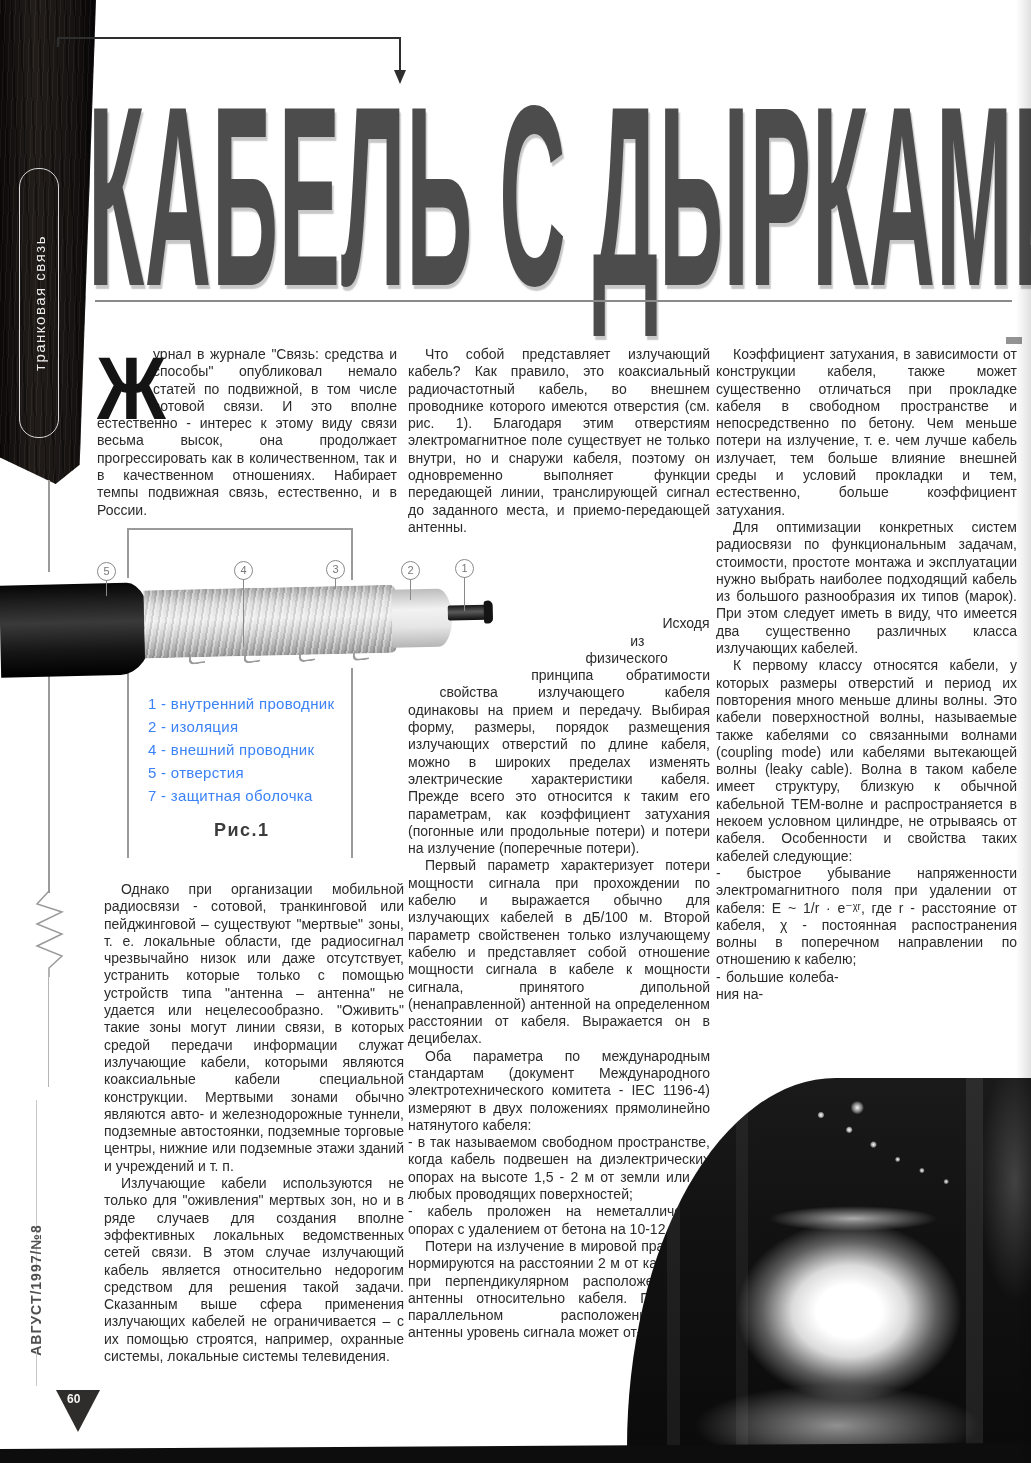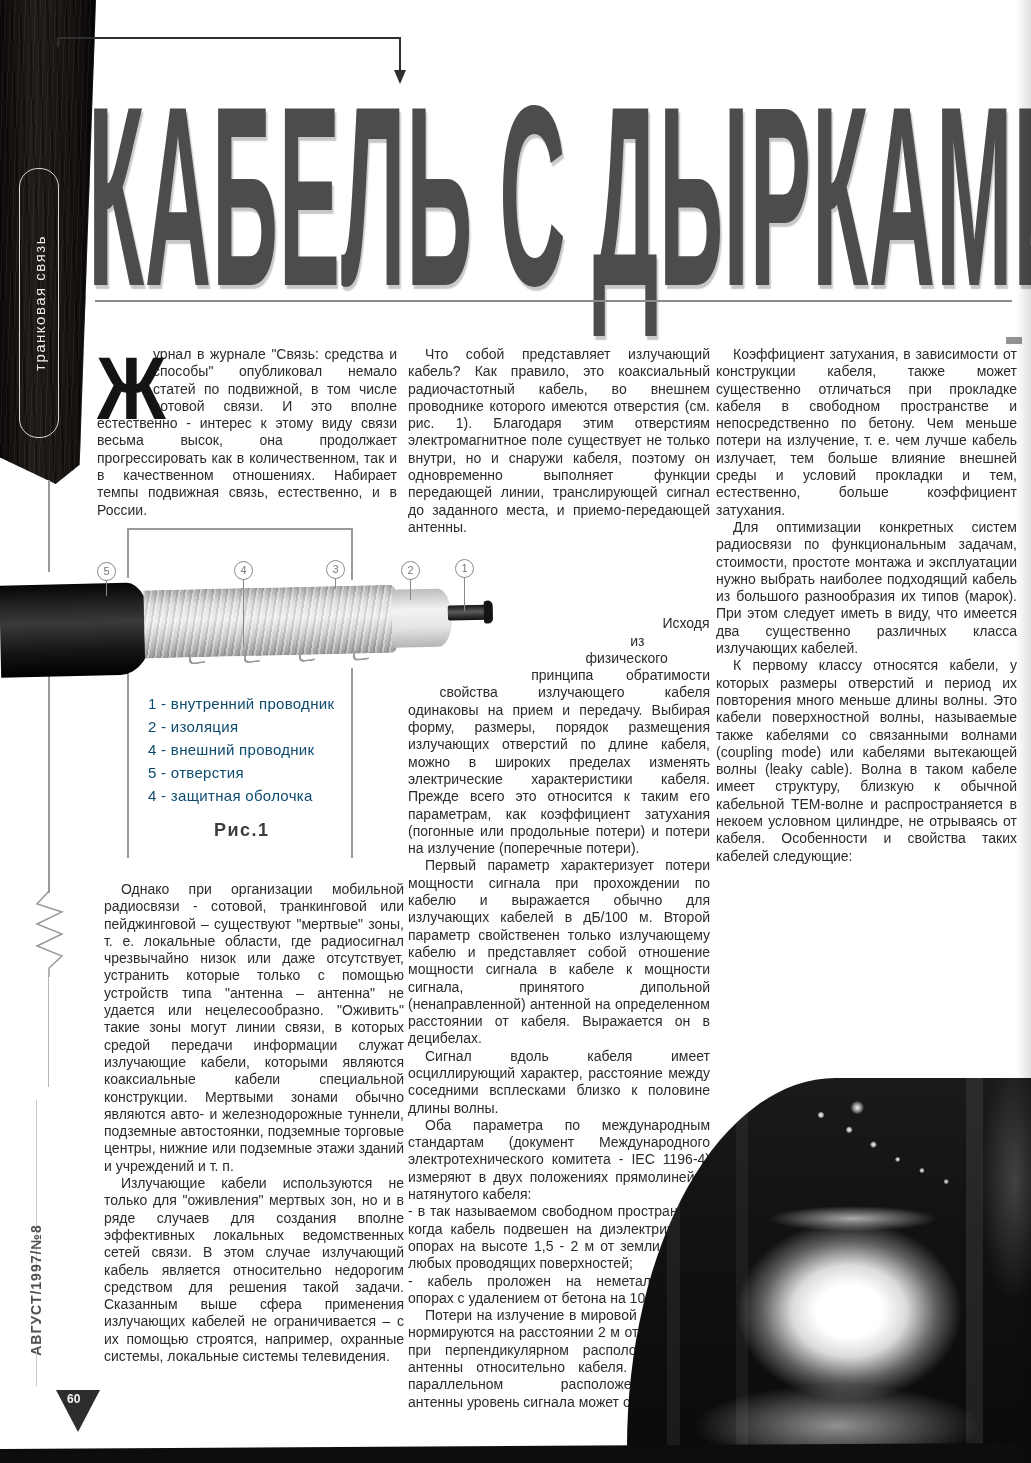--- a/index.html
+++ b/index.html
@@ -71,21 +71,21 @@
   .hole{
     position:absolute;top:86px;width:15px;height:9px;
     border-left:2px solid #9a9a9a;border-bottom:2px solid #9a9a9a;
     border-bottom-left-radius:7px;transform:skewX(-20deg) rotate(-6deg);
   }
   .callout{
     position:absolute;width:17px;height:17px;border:1px solid #8a8a8a;border-radius:50%;
     color:#777;font-size:11px;line-height:17px;text-align:center;background:transparent;
   }
   .leader{position:absolute;width:1px;background:#8a8a8a;}
-  .legend{position:absolute;left:148px;top:692px;width:230px;color:#0c4a6e;font-size:15px;line-height:23px;letter-spacing:.3px;}
+  .legend{position:absolute;left:148px;top:692px;width:230px;color:#3b82f6;font-size:15px;line-height:23px;letter-spacing:.3px;}
   .legend div{white-space:nowrap;}
   .fig-caption{position:absolute;left:214px;top:820px;font-size:18px;font-weight:700;color:#3c3c3c;letter-spacing:1.5px;}
   
   .col{position:absolute;}
   .col p{margin:0;text-align:justify;font-size:14px;line-height:17.3px;color:#2b2b2b;}
   .ind{text-indent:17px;}
   .dropcap{
     float:left;font-weight:700;font-size:76px;line-height:62px;width:50px;
     margin:6px 6px 0 0;color:#141414;transform:scaleY(1.18);transform-origin:top left;
     display:block;text-indent:0;
@@ -190,53 +190,54 @@
   <div class="leader" style="left:243px;top:579px;height:68px;"></div>
   <div class="leader" style="left:335px;top:578px;height:11px;"></div>
   <div class="leader" style="left:410px;top:579px;height:21px;"></div>
   <div class="leader" style="left:464px;top:577px;height:34px;"></div>
 
   <div class="legend">
     <div>1 - внутренний проводник</div>
     <div>2 - изоляция</div>
     <div>4 - внешний проводник</div>
     <div>5 - отверстия</div>
-    <div>4 - защитная оболочка</div>
+    <div>7 - защитная оболочка</div>
   </div>
   <div class="fig-caption">Рис.1</div>
 
   <div class="col" style="left:97px;top:346px;width:300px;">
     <p>
       <span class="dropcap">Ж</span><span>урнал в журнале "Связь: средства и способы" опубликовал немало статей по подвижной, в том числе сотовой связи. И это вполне естественно - интерес к этому виду связи весьма высок, она продолжает прогрессировать как в количественном, так и в качественном отношениях. Набирает темпы подвижная связь, естественно, и в России.</span>
     </p>
   </div>
 
   <div class="col" style="left:104px;top:881px;width:300px;">
     <p class="ind">Однако при организации мобильной радиосвязи - сотовой, транкинговой или пейджинговой – существуют "мертвые" зоны, т. е. локальные области, где радиосигнал чрезвычайно низок или даже отсутствует, устранить которые только с помощью устройств типа "антенна – антенна" не удается или нецелесообразно. "Оживить" такие зоны могут линии связи, в которых средой передачи информации служат излучающие кабели, которыми являются коаксиальные кабели специальной конструкции. Мертвыми зонами обычно являются авто- и железнодорожные туннели, подземные автостоянки, подземные торговые центры, нижние или подземные этажи зданий и учреждений и т. п.</p>
     <p class="ind">Излучающие кабели используются не только для "оживления" мертвых зон, но и в ряде случаев для создания вполне эффективных локальных ведомственных сетей связи. В этом случае излучающий кабель является относительно недорогим средством для решения такой задачи. Сказанным выше сфера применения излучающих кабелей не ограничивается – с их помощью строятся, например, охранные системы, локальные системы телевидения.</p>
   </div>
 
   <div class="col" style="left:408px;top:346px;width:302px;">
     <p class="ind">Что собой представляет излучающий кабель? Как правило, это коаксиальный радиочастотный кабель, во внешнем проводнике которого имеются отверстия (см. рис. 1). Благодаря этим отверстиям электромагнитное поле существует не только внутри, но и снаружи кабеля, поэтому он одновременно выполняет функции передающей линии, транслирующей сигнал до заданного места, и приемо-передающей антенны.</p>
     <div class="wrap-cable"></div>
     <p class="ind">Исходя из физического принципа обратимости свойства излучающего кабеля одинаковы на прием и передачу. Выбирая форму, размеры, порядок размещения излучающих отверстий по длине кабеля, можно в широких пределах изменять электрические характеристики кабеля. Прежде всего это относится к таким его параметрам, как коэффициент затухания (погонные или продольные потери) и потери на излучение (поперечные потери).</p>
     <p class="ind">Первый параметр характеризует потери мощности сигнала при прохождении по кабелю и выражается обычно для излучающих кабелей в дБ/100 м. Второй параметр свойственен только излучающему кабелю и представляет собой отношение мощности сигнала в кабеле к мощности сигнала, принятого дипольной (ненаправленной) антенной на определенном расстоянии от кабеля. Выражается он в децибелах.</p>
-    <p class="ind">Сигнал вдоль кабеля имеет осциллирующий характер, расстояние между соседними всплесками близко к половине длины волны.</p>
     <p class="ind">Оба параметра по международным стандартам (документ Международного электротехнического комитета - IEC 1196-4) измеряют в двух положениях прямолинейно натянутого кабеля:</p>
     <p>- в так называемом свободном пространстве, когда кабель подвешен на диэлектрических опорах на высоте 1,5 - 2 м от земли или от любых проводящих поверхностей;</p>
     <p>- кабель проложен на неметаллических опорах с удалением от бетона на 10-12 см.</p>
     <div class="wrap-photo-col2"></div>
     <p class="ind">Потери на излучение в мировой практике нормируются на расстоянии 2 м от кабеля при перпендикулярном расположении антенны относительно кабеля. При параллельном расположении антенны уровень сигнала может от-</p>
   </div>
 
   <div class="col" style="left:716px;top:346px;width:301px;">
     <p class="ind">Коэффициент затухания, в зависимости от конструкции кабеля, также может существенно отличаться при прокладке кабеля в свободном пространстве и непосредственно по бетону. Чем меньше потери на излучение, т. е. чем лучше кабель излучает, тем больше влияние внешней среды и условий прокладки и тем, естественно, больше коэффициент затухания.</p>
     <p class="ind">Для оптимизации конкретных систем радиосвязи по функциональным задачам, стоимости, простоте монтажа и эксплуатации нужно выбрать наиболее подходящий кабель из большого разнообразия их типов (марок). При этом следует иметь в виду, что имеется два существенно различных класса излучающих кабелей.</p>
     <p class="ind">К первому классу относятся кабели, у которых размеры отверстий и период их повторения много меньше длины волны. Это кабели поверхностной волны, называемые также кабелями со связанными волнами (coupling mode) или кабелями вытекающей волны (leaky cable). Волна в таком кабеле имеет структуру, близкую к обычной кабельной ТЕМ-волне и распространяется в некоем условном цилиндре, не отрываясь от кабеля. Особенности и свойства таких кабелей следующие:</p>
+    <p>- быстрое убывание напряженности электромагнитного поля при удалении от кабеля: E ~ 1/r · e⁻ᵡʳ, где r - расстояние от кабеля, χ - постоянная распостранения волны в поперечном направлении по отношению к кабелю;</p>
     <div class="wrap-photo-col3"></div>
+    <p>- большие колеба-ния на-</p>
   </div>
 
   <div class="photo"></div>
 
   <div class="rail" style="top:1100px;height:172px;"></div>
   <div class="issue">АВГУСТ/1997/№8</div>
   <div class="rail" style="top:1352px;height:34px;"></div>
   <div class="page-tri"></div>
   <div class="page-num">60</div>
   <div class="footer-bar"></div>

